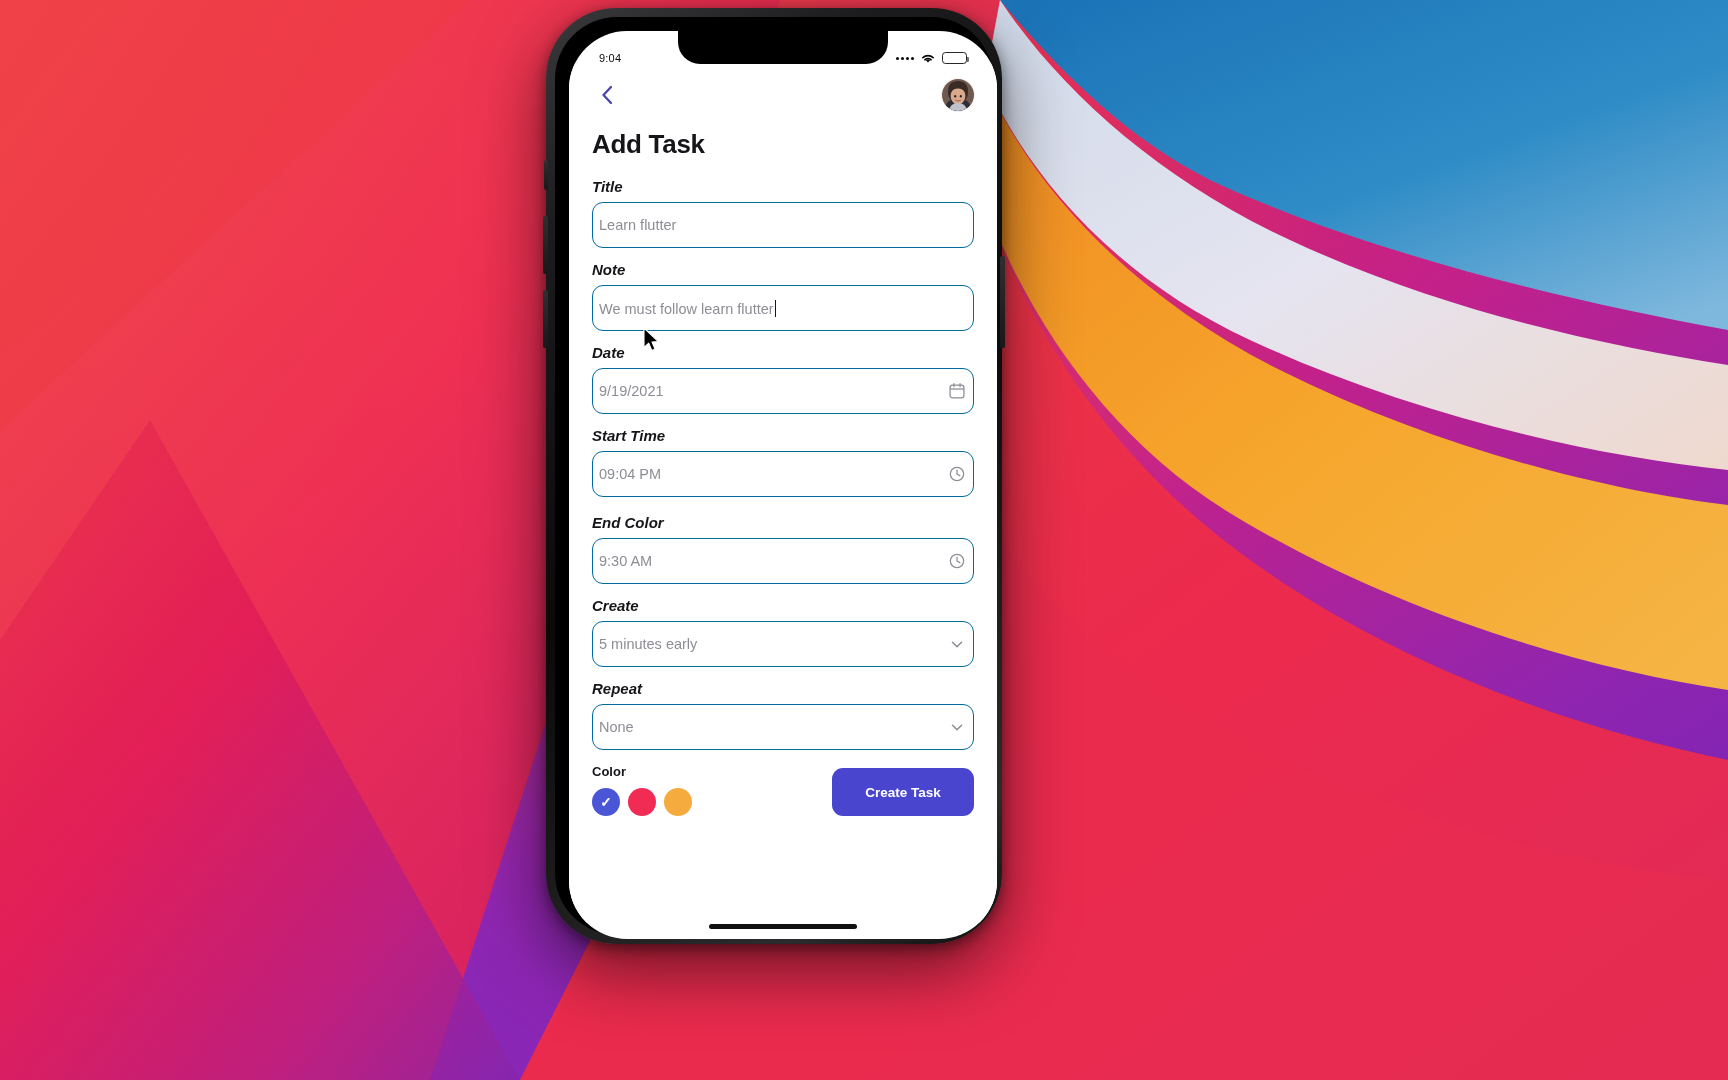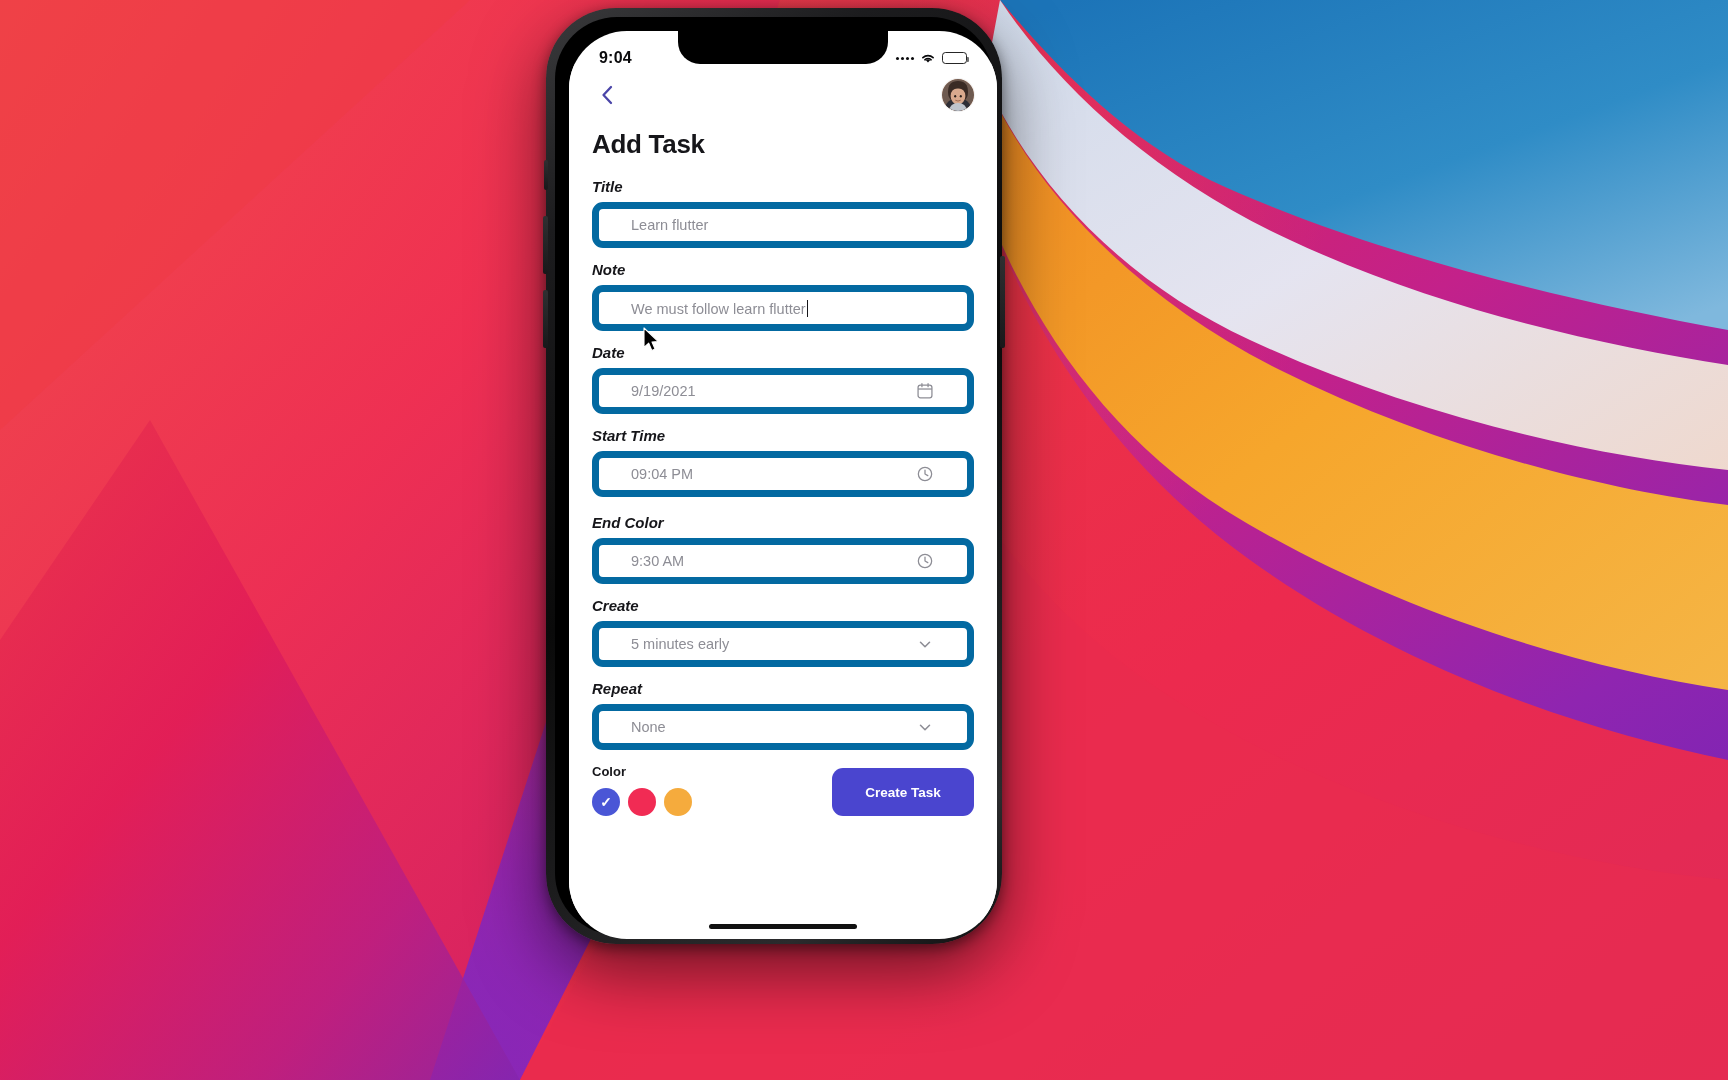--- a/index.html
+++ b/index.html
@@ -86,22 +86,22 @@
     height: 48px;
     display: flex;
     align-items: center;
     justify-content: space-between;
     padding: 0 30px;
     box-sizing: border-box;
     z-index: 15;
     color: #0b0b0d;
   }
   #status-time {
-    font-size: 16px;
-    font-weight: 700;
+    font-size: 11px;
+    font-weight: 400;
     letter-spacing: 0.2px;
     margin-top: 6px;
   }
   #status-right {
     display: flex;
     align-items: center;
     gap: 6px;
     margin-top: 6px;
   }
   #signal-dots { display: flex; gap: 2px; align-items: flex-end; }
@@ -177,25 +177,25 @@
     font-size: 15px;
     font-weight: 700;
     color: #16161a;
     margin-bottom: 7px;
     font-style: italic;
   }
   .field-group { margin-bottom: 13px; }
 
   .input-box {
     height: 46px;
-    border: 7px solid #0369a1;
+    border: 1px solid #0369a1;
     border-radius: 11px;
     display: flex;
     align-items: center;
-    padding: 0 32px;
+    padding: 0 6px;
     box-sizing: border-box;
     background: #fff;
     cursor: text;
   }
   .input-box .value {
     font-size: 14.5px;
     color: #8d8d95;
     flex: 1;
     white-space: nowrap;
     overflow: hidden;

